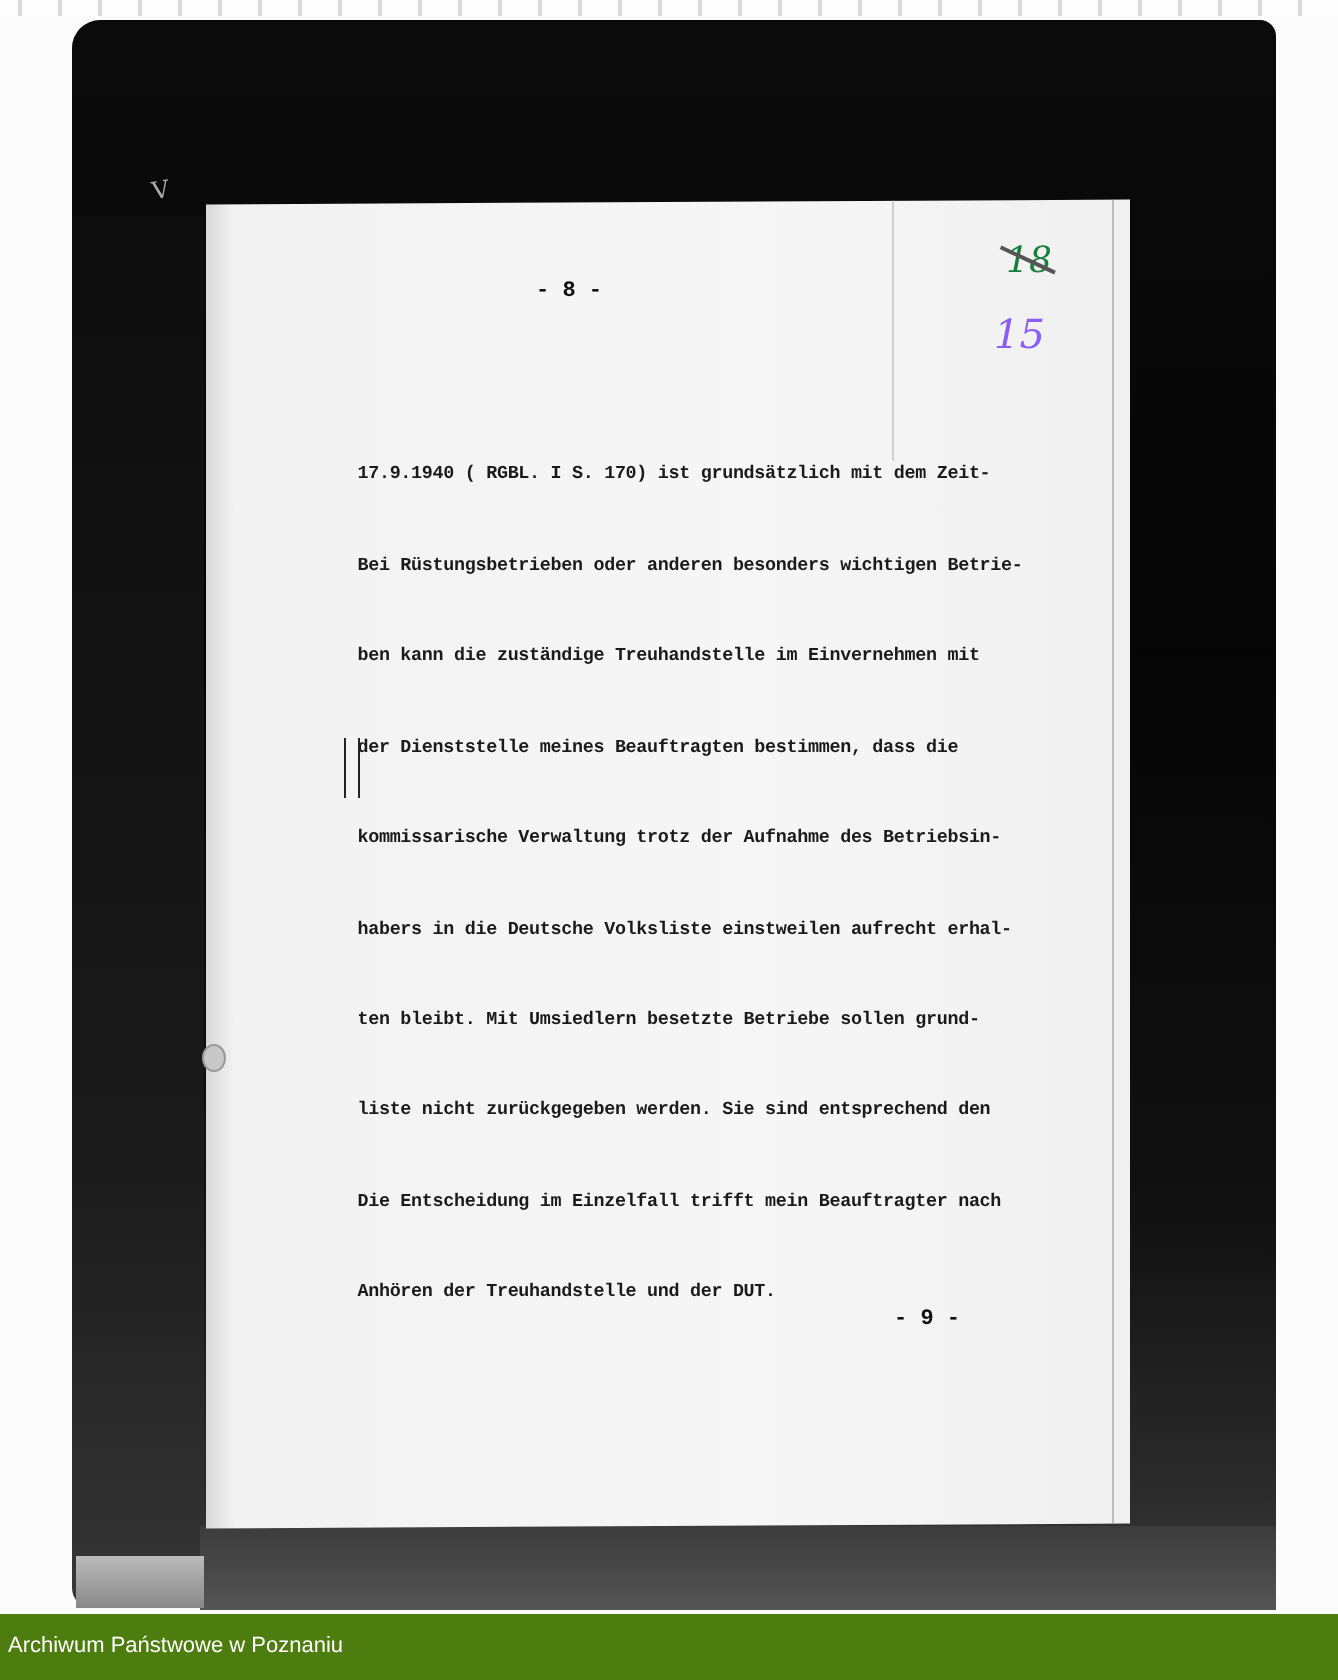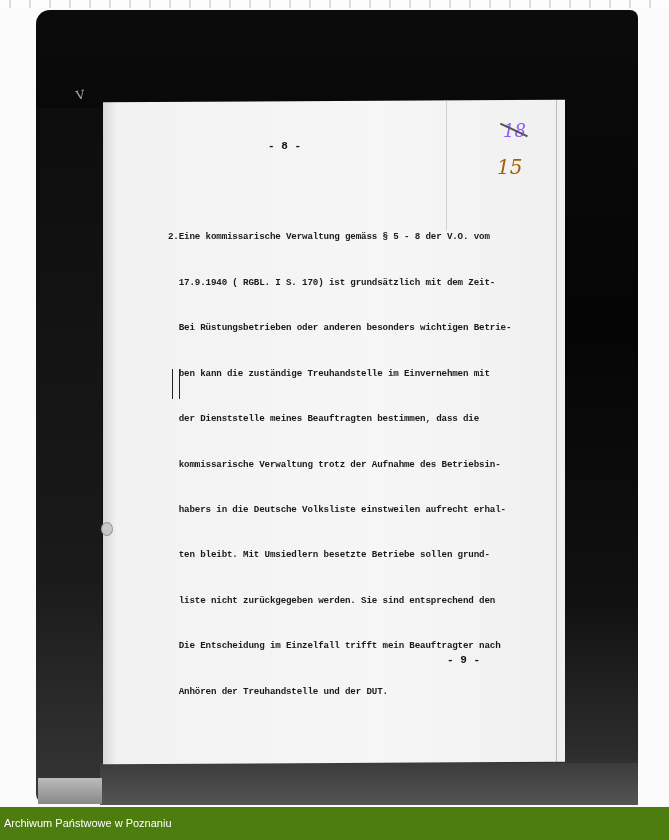--- a/index.html
+++ b/index.html
@@ -44,29 +44,29 @@
     .page-edge-right { position: absolute; right: 8px; top: 0; width: 1px; height: 100%; background: #999; opacity: .6; }
     .punch-hole {
       position: absolute; left: 101px; top: 522px; width: 10px; height: 12px;
       border-radius: 50%; background: #c8c8c8; border: 1px solid #999;
     }
     .page-number-top {
       position: absolute; left: 268px; top: 140px;
       font-family: "Liberation Mono", monospace; font-weight: bold; font-size: 11px; color: #111;
     }
     .archive-mark-crossed {
-      position: absolute; left: 503px; top: 120px; font-size: 18px; color: #8b5cf6;
+      position: absolute; left: 503px; top: 120px; font-size: 18px; color: #15803d;
       font-family: "DejaVu Serif", serif; font-style: italic;
     }
     .archive-mark-crossed::after {
       content: ""; position: absolute; left: -4px; top: 9px; width: 30px; height: 1.5px;
       background: #555; transform: rotate(25deg);
     }
     .archive-mark {
-      position: absolute; left: 497px; top: 155px; font-size: 20px; color: #a16207;
+      position: absolute; left: 497px; top: 155px; font-size: 20px; color: #8b5cf6;
       font-family: "DejaVu Serif", serif; font-style: italic;
     }
     .body-text {
       position: absolute; left: 168px; top: 199px; width: 400px;
       font-family: "Liberation Mono", monospace; font-weight: bold;
       font-size: 9.2px; line-height: 15.15px; color: #1a1a1a;
       letter-spacing: -0.15px; white-space: pre;
     }
     .body-text .line { display: block; height: 15.15px; }
     .margin-bars {
@@ -100,21 +100,20 @@
     <div class="page-fold"></div>
     <div class="page-edge-right"></div>
   </div>
   <div class="punch-hole"></div>
 
   <div class="page-number-top">- 8 -</div>
   <div class="archive-mark-crossed">18</div>
   <div class="archive-mark">15</div>
 
   <div class="body-text">
-    <span class="line">2.Eine kommissarische Verwaltung gemäss § 5 - 8 der V.O. vom</span>
     <span class="line">  17.9.1940 ( RGBL. I S. 170) ist grundsätzlich mit dem Zeit-</span>
     <span class="line">  Bei Rüstungsbetrieben oder anderen besonders wichtigen Betrie-</span>
     <span class="line">  ben kann die zuständige Treuhandstelle im Einvernehmen mit</span>
     <span class="line">  der Dienststelle meines Beauftragten bestimmen, dass die</span>
     <span class="line">  kommissarische Verwaltung trotz der Aufnahme des Betriebsin-</span>
     <span class="line">  habers in die Deutsche Volksliste einstweilen aufrecht erhal-</span>
     <span class="line">  ten bleibt. Mit Umsiedlern besetzte Betriebe sollen grund-</span>
     <span class="line">  liste nicht zurückgegeben werden. Sie sind entsprechend den</span>
     <span class="line">  Die Entscheidung im Einzelfall trifft mein Beauftragter nach</span>
     <span class="line">  Anhören der Treuhandstelle und der DUT.</span>

